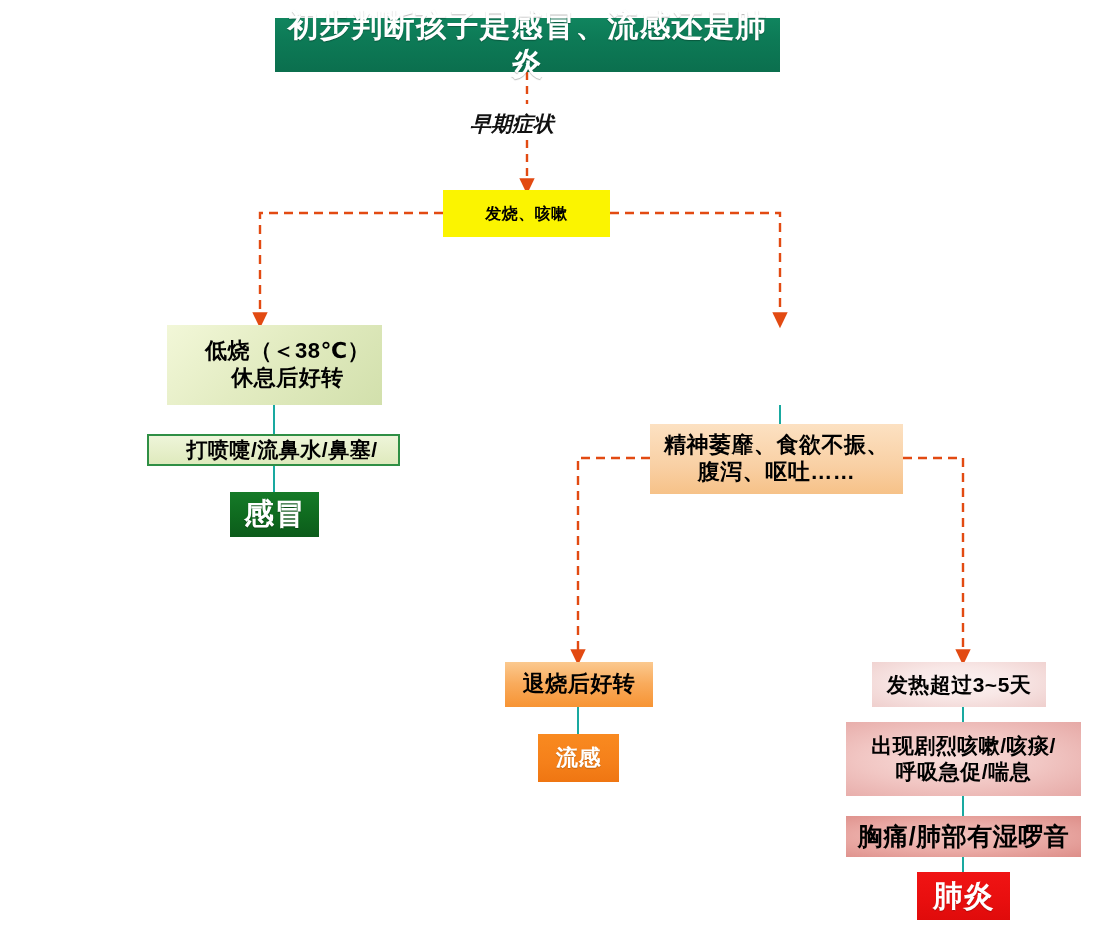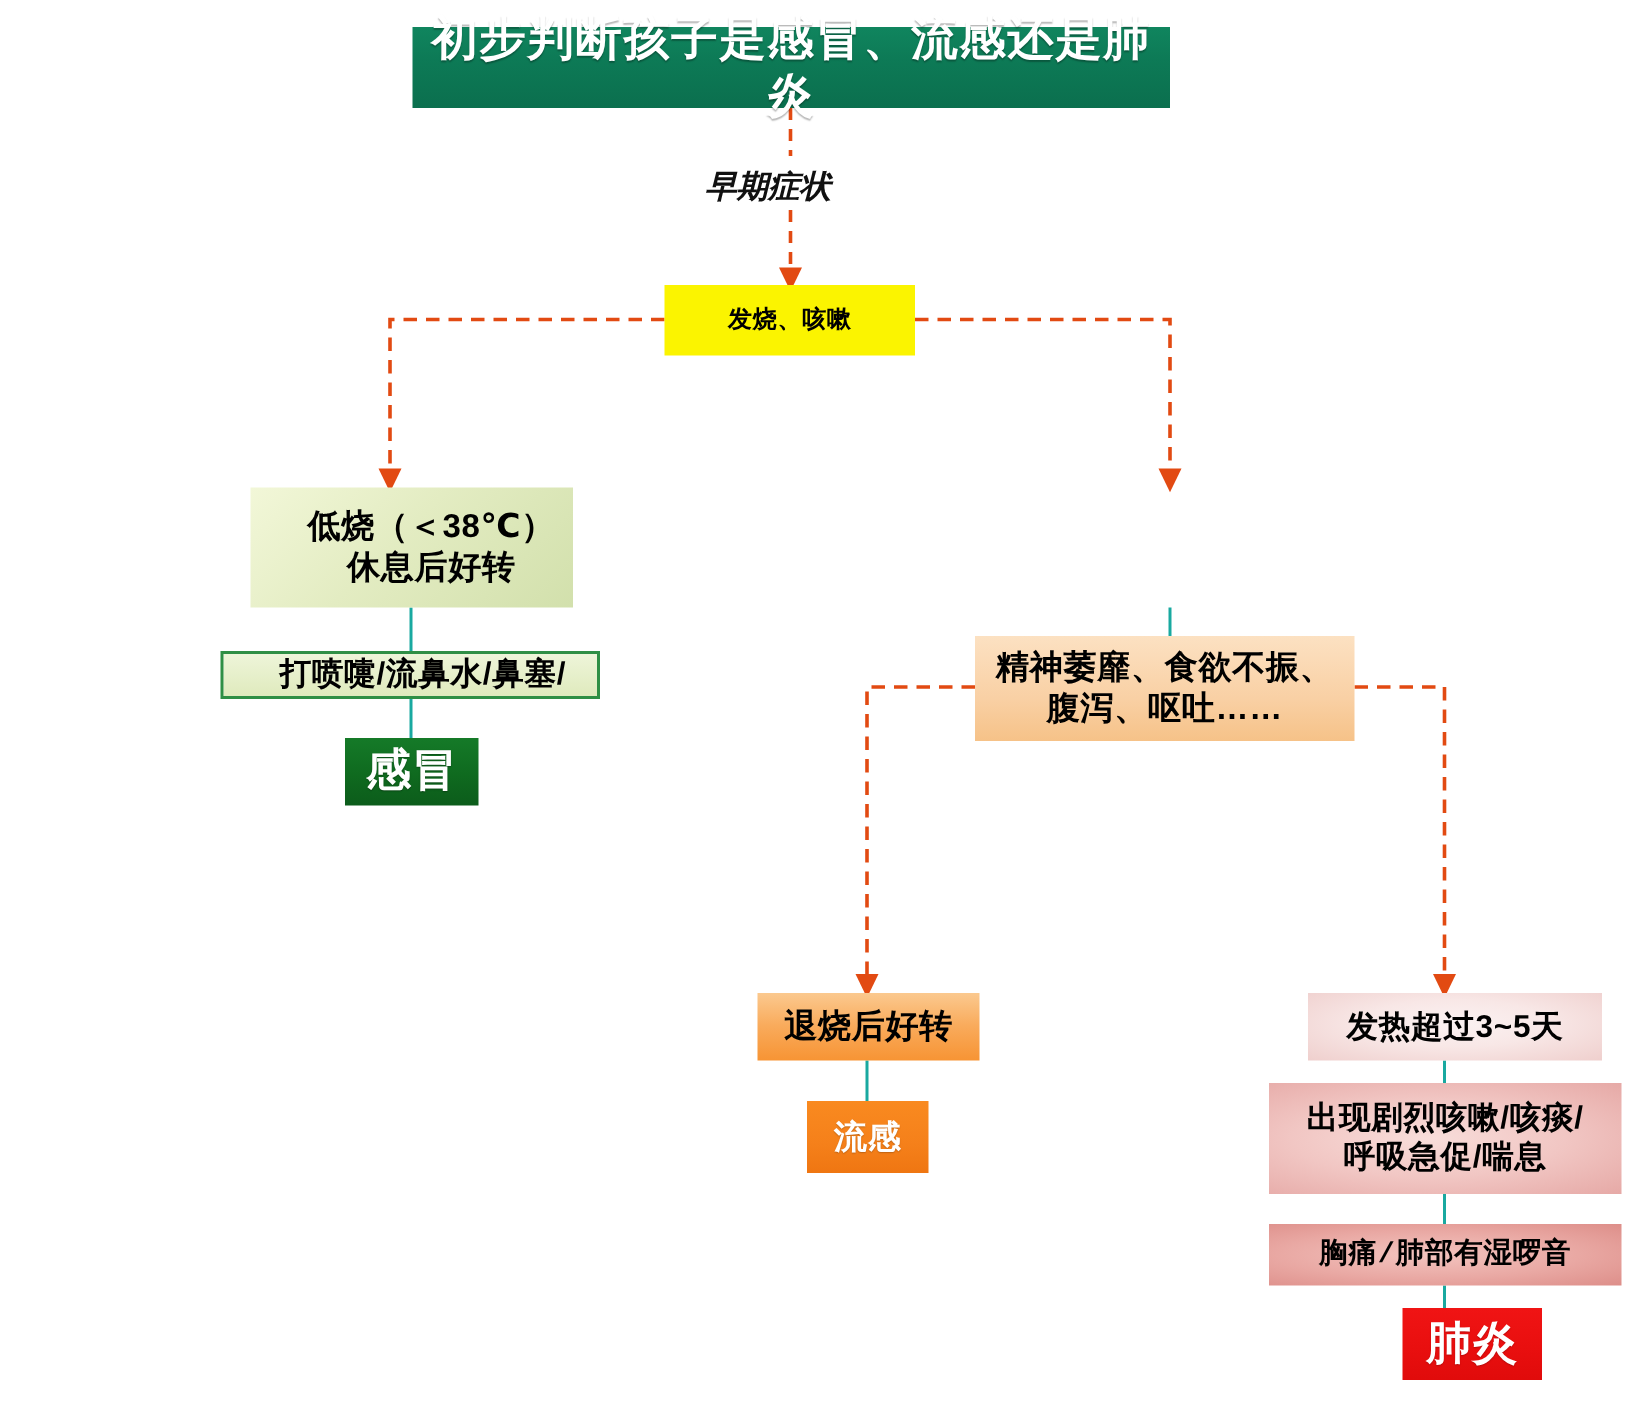--- a/index.html
+++ b/index.html
@@ -91,22 +91,21 @@
   .skin-pink1 {
     background: radial-gradient(ellipse at 50% 45%, #fbf2f2 0%, #f8e7e6 45%, #efcfcd 100%);
     font-size: 21px;
   }
   .skin-pink2 {
     background: radial-gradient(ellipse at 45% 50%, #f8ddda 0%, #f1c6c3 50%, #e6a9a6 100%);
     font-size: 21px;
   }
   .skin-pink3 {
     background: radial-gradient(ellipse at 45% 50%, #f3c4bf 0%, #e9a8a3 55%, #dd8e89 100%);
-    font-size: 19px;
-    font-family: Liberation Mono, monospace;
+    font-size: 25px;
   }
   .skin-red {
     background: linear-gradient(180deg, #f01414 0%, #e90f0f 55%, #e00b0b 100%);
     color: #ffffff;
     font-size: 30px;
     text-shadow: 0 1px 1px rgba(0,0,0,0.22);
   }
 
   .edge-label {
     position: absolute;
@@ -165,22 +164,22 @@
   <div class="node skin-greendark" style="left:230px; top:492px; width:89px; height:45px;">感冒</div>
 
 
   <div class="node skin-orangegrad" style="left:505px; top:662px; width:148px; height:45px;">退烧后好转</div>
 
   <div class="node skin-peach2" style="left:650px; top:424px; width:253px; height:70px;">精神萎靡、食欲不振、
 腹泻、呕吐……</div>
 
   <div class="node skin-orangesolid" style="left:538px; top:734px; width:81px; height:48px;">流感</div>
 
-  <div class="node skin-pink1" style="left:872px; top:662px; width:196px; height:45px;text-align:center;">发热超过3~5天</div>
+  <div class="node skin-pink1" style="left:872px; top:662px; width:174px; height:45px;text-align:center;">发热超过3~5天</div>
 
   <div class="node skin-pink2" style="left:846px; top:722px; width:235px; height:74px;">出现剧烈咳嗽/咳痰/
 呼吸急促/喘息</div>
 
   <div class="node skin-pink3" style="left:846px; top:816px; width:235px; height:41px;">胸痛/肺部有湿啰音</div>
 
-  <div class="node skin-red" style="left:917px; top:872px; width:93px; height:48px;margin-left:18px;">肺炎</div>
+  <div class="node skin-red" style="left:917px; top:872px; width:93px; height:48px;">肺炎</div>
 
 </div>
 
 </body></html>

